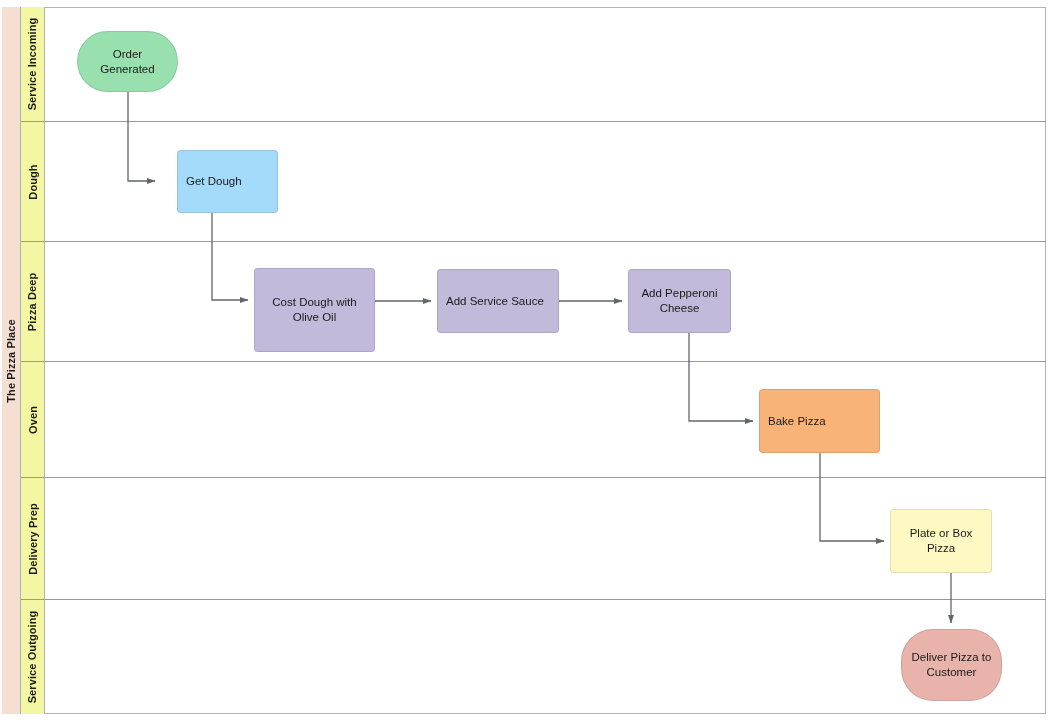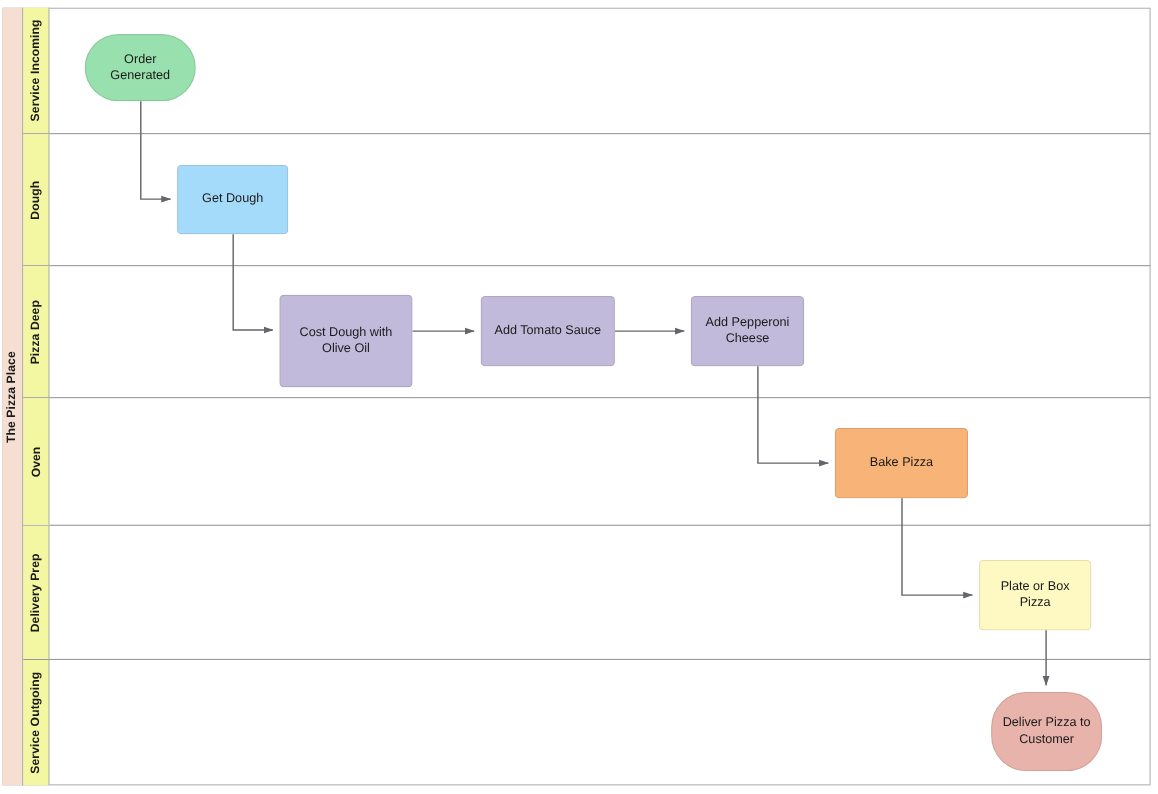--- a/index.html
+++ b/index.html
@@ -81,21 +81,21 @@
     color: #1a1a1a;
     letter-spacing: 0.1px;
   }
 
   
   .node {
     position: absolute;
     box-sizing: border-box;
     display: flex;
     align-items: center;
-    justify-content: center;
+    justify-content: flex-start;
     text-align: center;
     font-size: 11.5px;
     color: #1a1a1a;
     line-height: 1.3;
     padding: 2px 8px;
     border: 1px solid rgba(0,0,0,0.10);
   }
   .node.rect   { border-radius: 4px; }
   .node.stadium { border-radius: 32px; }
 
@@ -168,28 +168,28 @@
         <path d="M 689,333 L 689,421 L 753,421" stroke="#63666a" marker-end="url(#arrowhead)"></path>
         <path d="M 820,453 L 820,541 L 884,541" stroke="#63666a" marker-end="url(#arrowhead)"></path>
         <path d="M 951,573 L 951,623" stroke="#63666a" marker-end="url(#arrowhead)"></path>
       </g>
   </svg>
 
   <div id="nodes-layer">
       <div class="node stadium" style="left: 77px; top: 31px; width: 101px; height: 61px; background: rgb(152, 224, 173);">
         <span>Order Generated</span>
       </div>
-      <div class="node rect" style="left: 161px; top: 150px; width: 101px; height: 63px; background: rgb(165, 219, 250);">
+      <div class="node rect" style="left: 177px; top: 150px; width: 101px; height: 63px; background: rgb(165, 219, 250);">
         <span>Get Dough</span>
       </div>
       <div class="node rect" style="left: 254px; top: 268px; width: 121px; height: 84px; background: rgb(194, 186, 218);">
         <span>Cost Dough with Olive Oil</span>
       </div>
       <div class="node rect" style="left: 437px; top: 269px; width: 122px; height: 64px; background: rgb(194, 186, 218);">
-        <span>Add Tomato Sauce</span>
+        <span>Add Service Sauce</span>
       </div>
       <div class="node rect" style="left: 628px; top: 269px; width: 103px; height: 64px; background: rgb(194, 186, 218);">
         <span>Add Pepperoni Cheese</span>
       </div>
       <div class="node rect" style="left: 759px; top: 389px; width: 121px; height: 64px; background: rgb(247, 179, 120);">
         <span>Bake Pizza</span>
       </div>
       <div class="node rect" style="left: 890px; top: 509px; width: 102px; height: 64px; background: #fef9c3;">
         <span>Plate or Box Pizza</span>
       </div>

